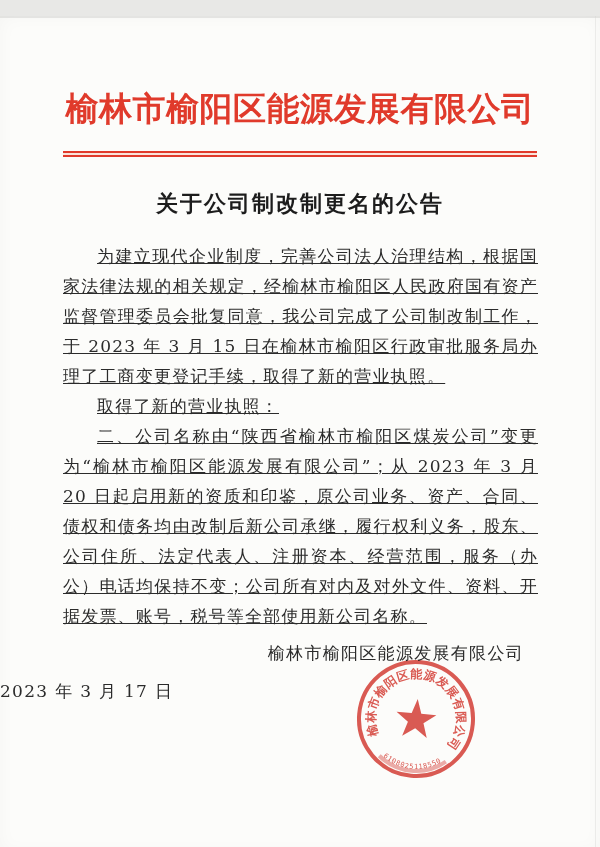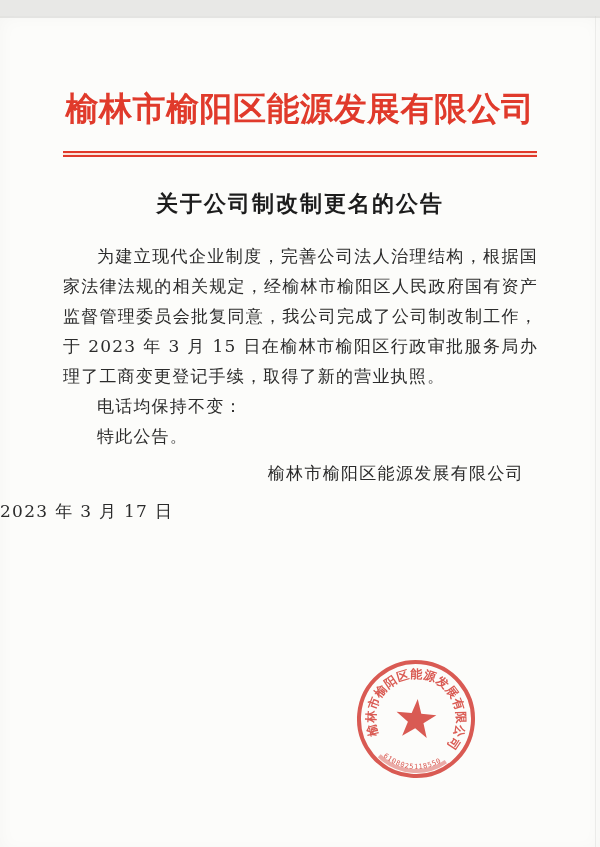--- a/index.html
+++ b/index.html
@@ -63,20 +63,21 @@
     margin: 24px 62px 0 63px;
     color: var(--ink, #2b2b2b);
     font-size: 17px;
     line-height: 30px;
     letter-spacing: 1.2px;
     text-align: justify;
   }
   .body-text p {
     margin: 0;
     text-indent: 2em;
+    text-decoration: underline;
   }
   .signature-block {
     margin-top: 7px;
     color: var(--ink, #2b2b2b);
     font-size: 17px;
     letter-spacing: 1.3px;
   }
   .sig-name {
     text-align: right;
     margin-right: 76px;
@@ -131,22 +132,22 @@
   <div class="scan-right"></div>
 
   <div class="letterhead">榆林市榆阳区能源发展有限公司</div>
 
   <div class="divider"></div>
 
   <div class="doc-title">关于公司制改制更名的公告</div>
 
   <div class="body-text">
     <p>为建立现代企业制度，完善公司法人治理结构，根据国家法律法规的相关规定，经榆林市榆阳区人民政府国有资产监督管理委员会批复同意，我公司完成了公司制改制工作，于 2023 年 3 月 15 日在榆林市榆阳区行政审批服务局办理了工商变更登记手续，取得了新的营业执照。</p>
-    <p>电话均保持不变：</p>
-    <p>特此公告。</p>
+    <p>取得了新的营业执照：</p>
+    <p>二、公司名称由“陕西省榆林市榆阳区煤炭公司”变更为“榆林市榆阳区能源发展有限公司”；从 2023 年 3 月 20 日起启用新的资质和印鉴，原公司业务、资产、合同、债权和债务均由改制后新公司承继，履行权利义务，股东、公司住所、法定代表人、注册资本、经营范围，服务（办公）电话均保持不变；公司所有对内及对外文件、资料、开据发票、账号，税号等全部使用新公司名称。</p>
   </div>
 
   <div class="signature-block">
     <div class="sig-name">榆林市榆阳区能源发展有限公司</div>
     <div class="sig-date">2023 年 3 月 17 日</div>
   </div>
 
   <svg class="seal" viewBox="0 0 144 144" xmlns="http://www.w3.org/2000/svg">
     <circle class="seal-ring" cx="72" cy="72" r="57"></circle>
     <path id="seal-arc-top" d="M38.4 95.5 A41 41 0 1 1 105.6 95.5" fill="none"></path>

